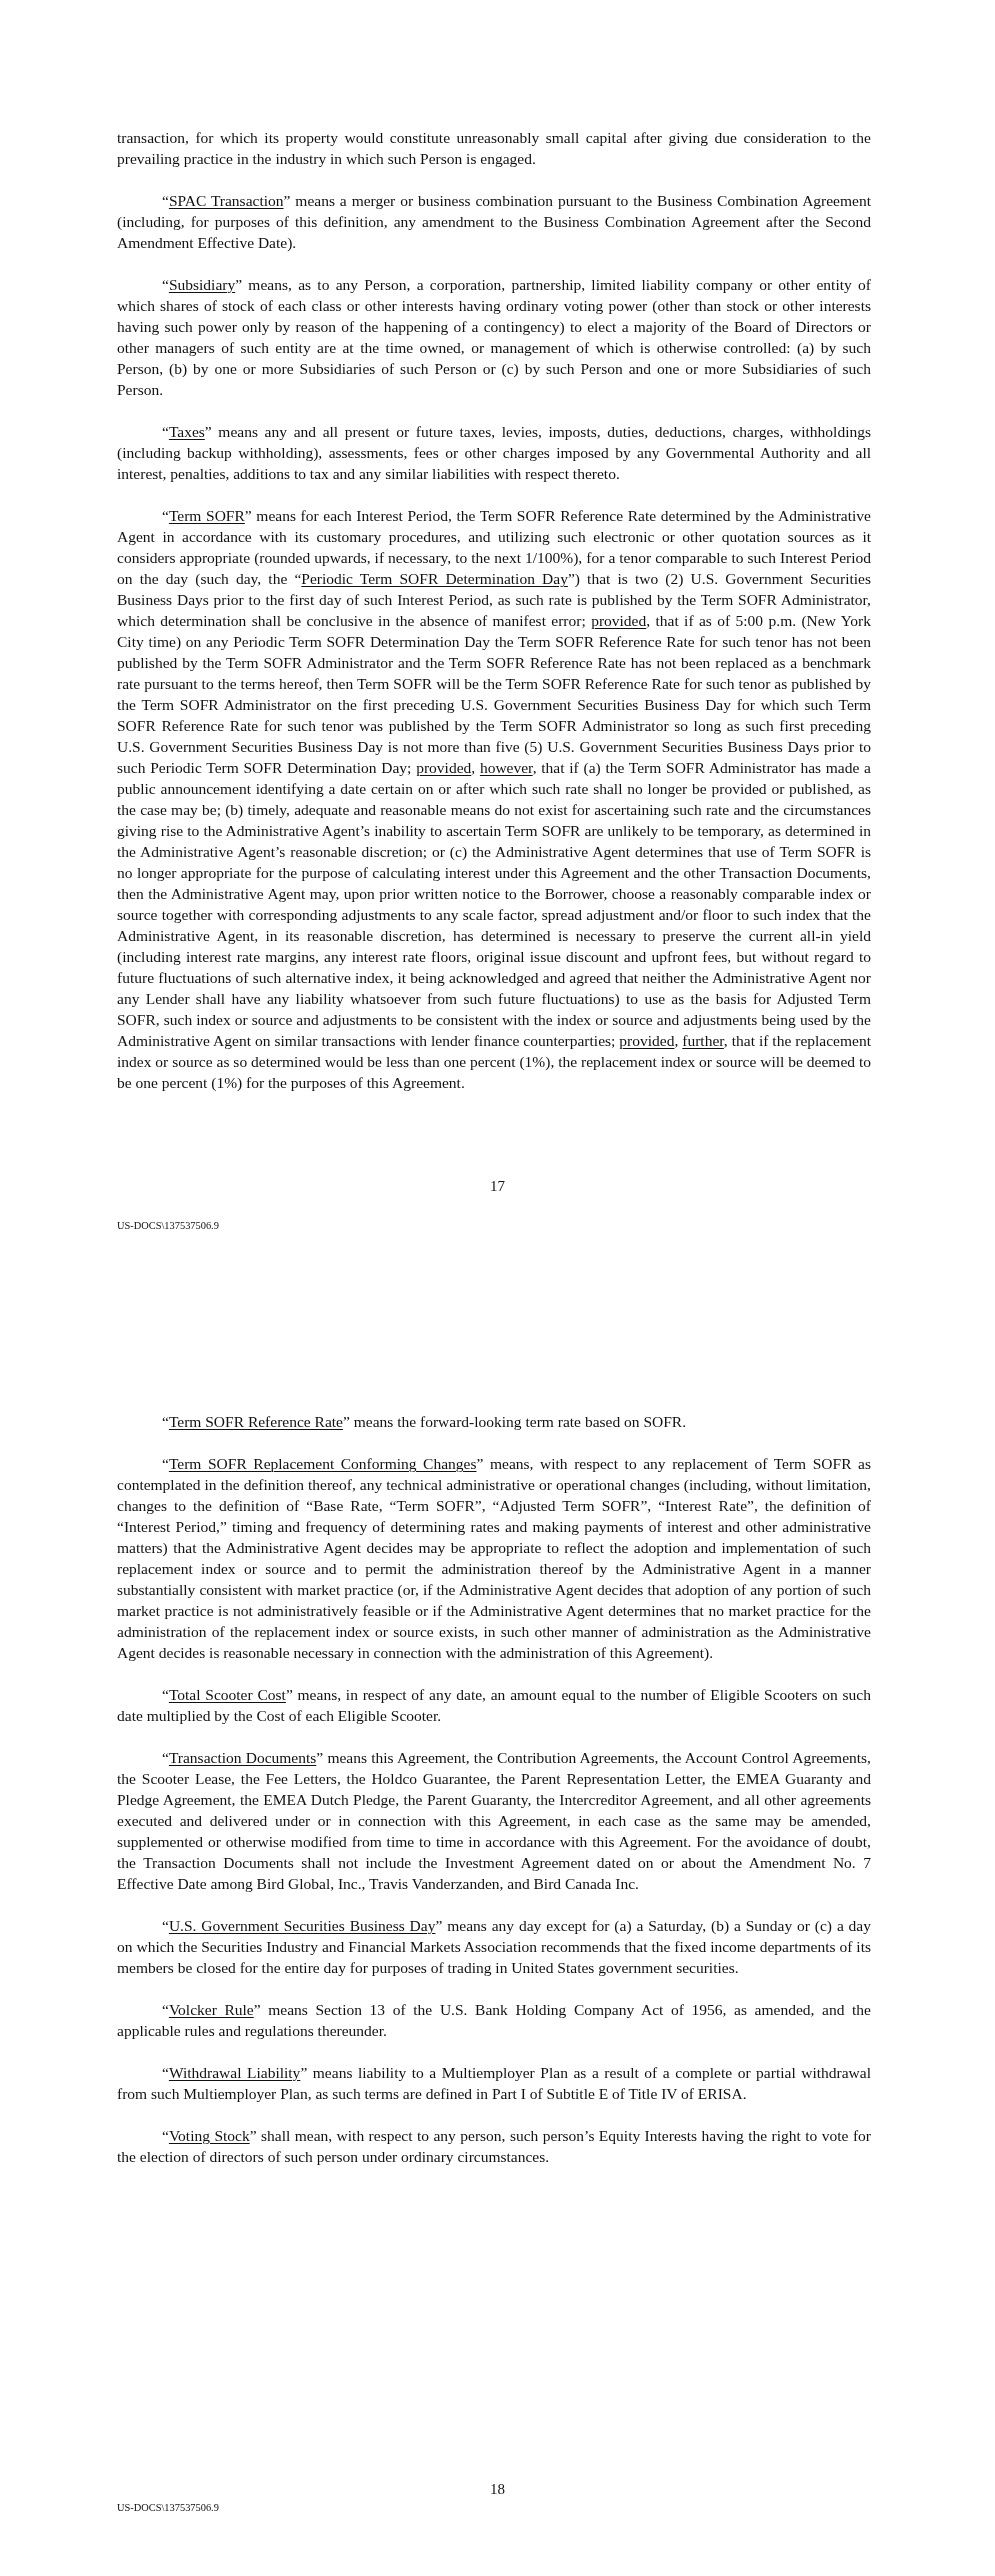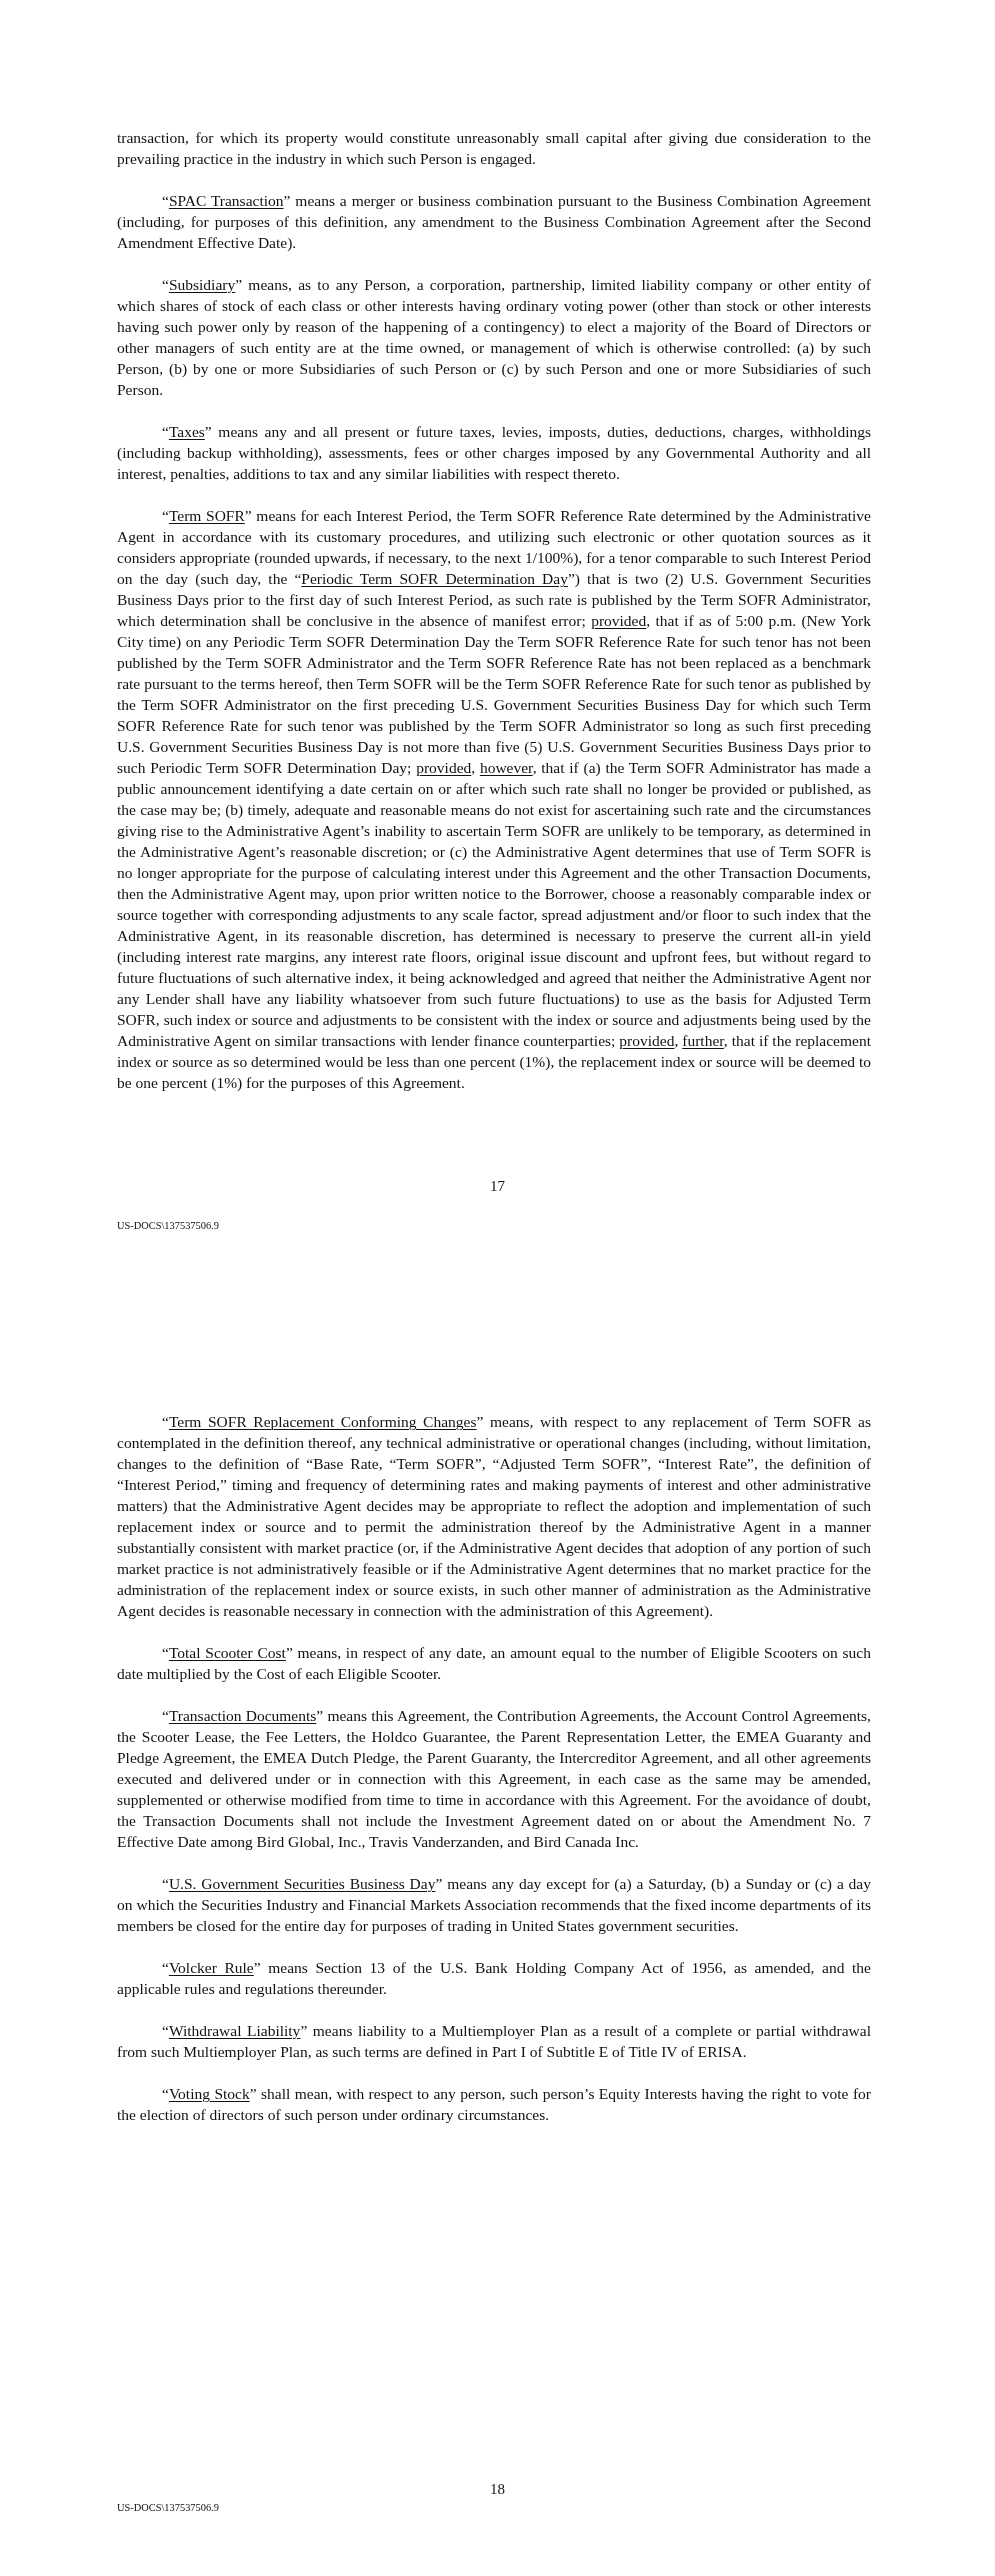--- a/index.html
+++ b/index.html
@@ -57,20 +57,21 @@
     <p class="para continuation"><span>transaction, for which its property would constitute unreasonably small capital after giving due consideration to the prevailing practice in the industry in which such Person is engaged.</span></p>
     <p class="para"><span>“</span><span class="u">SPAC Transaction</span><span>” means a merger or business combination pursuant to the Business Combination Agreement (including, for purposes of this definition, any amendment to the Business Combination Agreement after the Second Amendment Effective Date).</span></p>
     <p class="para"><span>“</span><span class="u">Subsidiary</span><span>” means, as to any Person, a corporation, partnership, limited liability company or other entity of which shares of stock of each class or other interests having ordinary voting power (other than stock or other interests having such power only by reason of the happening of a contingency) to elect a majority of the Board of Directors or other managers of such entity are at the time owned, or management of which is otherwise controlled: (a) by such Person, (b) by one or more Subsidiaries of such Person or (c) by such Person and one or more Subsidiaries of such Person.</span></p>
     <p class="para"><span>“</span><span class="u">Taxes</span><span>” means any and all present or future taxes, levies, imposts, duties, deductions, charges, withholdings (including backup withholding), assessments, fees or other charges imposed by any Governmental Authority and all interest, penalties, additions to tax and any similar liabilities with respect thereto.</span></p>
     <p class="para"><span>“</span><span class="u">Term SOFR</span><span>” means for each Interest Period, the Term SOFR Reference Rate determined by the Administrative Agent in accordance with its customary procedures, and utilizing such electronic or other quotation sources as it considers appropriate (rounded upwards, if necessary, to the next 1/100%), for a tenor comparable to such Interest Period on the day (such day, the “</span><span class="u">Periodic Term SOFR Determination Day</span><span>”) that is two (2) U.S. Government Securities Business Days prior to the first day of such Interest Period, as such rate is published by the Term SOFR Administrator, which determination shall be conclusive in the absence of manifest error; </span><span class="u">provided</span><span>, that if as of 5:00 p.m. (New York City time) on any Periodic Term SOFR Determination Day the Term SOFR Reference Rate for such tenor has not been published by the Term SOFR Administrator and the Term SOFR Reference Rate has not been replaced as a benchmark rate pursuant to the terms hereof, then Term SOFR will be the Term SOFR Reference Rate for such tenor as published by the Term SOFR Administrator on the first preceding U.S. Government Securities Business Day for which such Term SOFR Reference Rate for such tenor was published by the Term SOFR Administrator so long as such first preceding U.S. Government Securities Business Day is not more than five (5) U.S. Government Securities Business Days prior to such Periodic Term SOFR Determination Day; </span><span class="u">provided</span><span>, </span><span class="u">however</span><span>, that if (a) the Term SOFR Administrator has made a public announcement identifying a date certain on or after which such rate shall no longer be provided or published, as the case may be; (b) timely, adequate and reasonable means do not exist for ascertaining such rate and the circumstances giving rise to the Administrative Agent’s inability to ascertain Term SOFR are unlikely to be temporary, as determined in the Administrative Agent’s reasonable discretion; or (c) the Administrative Agent determines that use of Term SOFR is no longer appropriate for the purpose of calculating interest under this Agreement and the other Transaction Documents, then the Administrative Agent may, upon prior written notice to the Borrower, choose a reasonably comparable index or source together with corresponding adjustments to any scale factor, spread adjustment and/or floor to such index that the Administrative Agent, in its reasonable discretion, has determined is necessary to preserve the current all-in yield (including interest rate margins, any interest rate floors, original issue discount and upfront fees, but without regard to future fluctuations of such alternative index, it being acknowledged and agreed that neither the Administrative Agent nor any Lender shall have any liability whatsoever from such future fluctuations) to use as the basis for Adjusted Term SOFR, such index or source and adjustments to be consistent with the index or source and adjustments being used by the Administrative Agent on similar transactions with lender finance counterparties; </span><span class="u">provided</span><span>, </span><span class="u">further</span><span>, that if the replacement index or source as so determined would be less than one percent (1%), the replacement index or source will be deemed to be one percent (1%) for the purposes of this Agreement.</span></p>
   </div>
 <div id="page1-number" class="page-number">17</div>
 <div id="page1-footer" class="doc-footer">US-DOCS\137537506.9</div>
 
 <div id="page2-body" class="page-body">
+    <p class="para"><span>“</span><span class="u">Term SOFR Reference Rate</span><span>” means the forward-looking term rate based on SOFR.</span></p>
     <p class="para"><span>“</span><span class="u">Term SOFR Replacement Conforming Changes</span><span>” means, with respect to any replacement of Term SOFR as contemplated in the definition thereof, any technical administrative or operational changes (including, without limitation, changes to the definition of “Base Rate, “Term SOFR”, “Adjusted Term SOFR”, “Interest Rate”, the definition of “Interest Period,” timing and frequency of determining rates and making payments of interest and other administrative matters) that the Administrative Agent decides may be appropriate to reflect the adoption and implementation of such replacement index or source and to permit the administration thereof by the Administrative Agent in a manner substantially consistent with market practice (or, if the Administrative Agent decides that adoption of any portion of such market practice is not administratively feasible or if the Administrative Agent determines that no market practice for the administration of the replacement index or source exists, in such other manner of administration as the Administrative Agent decides is reasonable necessary in connection with the administration of this Agreement).</span></p>
     <p class="para"><span>“</span><span class="u">Total Scooter Cost</span><span>” means, in respect of any date, an amount equal to the number of Eligible Scooters on such date multiplied by the Cost of each Eligible Scooter.</span></p>
     <p class="para"><span>“</span><span class="u">Transaction Documents</span><span>” means this Agreement, the Contribution Agreements, the Account Control Agreements, the Scooter Lease, the Fee Letters, the Holdco Guarantee, the Parent Representation Letter, the EMEA Guaranty and Pledge Agreement, the EMEA Dutch Pledge, the Parent Guaranty, the Intercreditor Agreement, and all other agreements executed and delivered under or in connection with this Agreement, in each case as the same may be amended, supplemented or otherwise modified from time to time in accordance with this Agreement.  For the avoidance of doubt, the Transaction Documents shall not include the Investment Agreement dated on or about the Amendment No. 7 Effective Date among Bird Global, Inc., Travis Vanderzanden, and Bird Canada Inc.</span></p>
     <p class="para"><span>“</span><span class="u">U.S. Government Securities Business Day</span><span>” means any day except for (a) a Saturday, (b) a Sunday or (c) a day on which the Securities Industry and Financial Markets Association recommends that the fixed income departments of its members be closed for the entire day for purposes of trading in United States government securities.</span></p>
     <p class="para"><span>“</span><span class="u">Volcker Rule</span><span>” means Section 13 of the U.S. Bank Holding Company Act of 1956, as amended, and the applicable rules and regulations thereunder.</span></p>
     <p class="para"><span>“</span><span class="u">Withdrawal Liability</span><span>” means liability to a Multiemployer Plan as a result of a complete or partial withdrawal from such Multiemployer Plan, as such terms are defined in Part I of Subtitle E of Title IV of ERISA.</span></p>
     <p class="para"><span>“</span><span class="u">Voting Stock</span><span>” shall mean, with respect to any person, such person’s Equity Interests having the right to vote for the election of directors of such person under ordinary circumstances.</span></p>
   </div>
 <div id="page2-number" class="page-number">18</div>
 <div id="page2-footer" class="doc-footer">US-DOCS\137537506.9</div>

